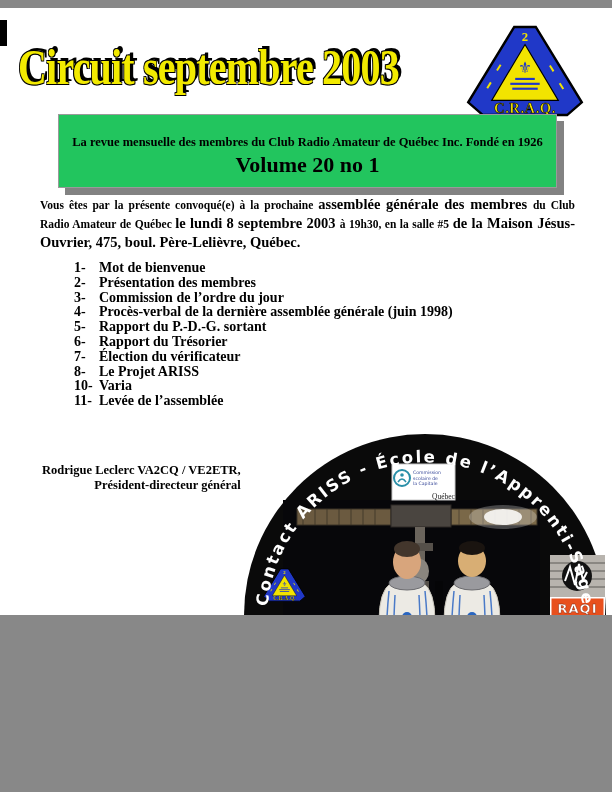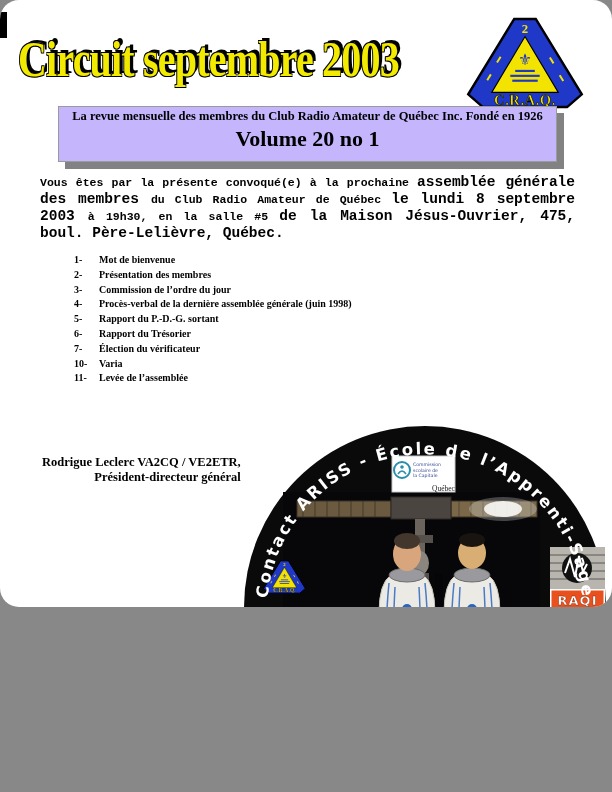--- a/index.html
+++ b/index.html
@@ -1,32 +1,32 @@
 <!DOCTYPE html>
 <html><head>
 <meta charset="utf-8">
 <style>
   html,body{margin:0;padding:0;background:#888;}
   .page{position:relative;width:612px;height:607px;background:#fff;overflow:hidden;
-        font-family:"Liberation Serif",serif;margin:0 auto;border-radius:19px;}
+        font-family:"Liberation Serif",serif;margin:8px auto;}
   .edge-artifact{position:absolute;left:0;top:12px;width:7px;height:26px;background:#000;}
   .title{position:absolute;left:18px;top:30px;margin:0;font-size:50px;font-weight:bold;
          color:#f2ea00;white-space:nowrap;letter-spacing:-1px;
          transform:scaleX(.8);transform-origin:left top;
          text-shadow:4px -3px 0 #000,1px 1px 0 #000,-1px -1px 0 #000,1px -1px 0 #000,-1px 1px 0 #000;}
   .craq-logo-main{position:absolute;left:466px;top:16px;}
-  .banner{position:absolute;left:58px;top:106px;width:481px;background:#c4b5fd;
-          border:1px solid #9a9a9a;box-shadow:7px 7px 0 #828282;padding:2px 8px 9px;text-align:center;}
+  .banner{position:absolute;left:58px;top:106px;width:481px;background:#22c55e;
+          border:1px solid #9a9a9a;box-shadow:7px 7px 0 #828282;padding:20px 8px 9px;text-align:center;}
   .banner-l1{font-size:12.5px;font-weight:bold;}
   .banner-l2{font-size:22px;font-weight:bold;margin-top:2px;}
-  .invitation{position:absolute;left:40px;top:174px;width:535px;margin:0;text-align:justify;
-              font-weight:bold;line-height:17px;font-family:Liberation Mono, monospace;}
+  .invitation{position:absolute;left:40px;top:187px;width:535px;margin:0;text-align:justify;
+              font-weight:bold;line-height:17px;}
   .sm{font-size:11.5px;}
   .lg{font-size:14.5px;}
-  .agenda{position:absolute;left:74px;top:253px;font-size:10px;font-weight:bold;line-height:14.8px;}
+  .agenda{position:absolute;left:74px;top:253px;font-size:14px;font-weight:bold;line-height:14.8px;}
   .agenda .num{display:inline-block;width:25px;}
   .signature{position:absolute;left:42px;top:455px;font-size:12.5px;font-weight:bold;line-height:15px;text-align:right;}
   .signature .l2{padding-left:4px;}
   .badge{position:absolute;left:239px;top:423px;}
   .cake-photo{position:absolute;left:3px;top:672px;}
   .defs-svg{position:absolute;width:0;height:0;}
   .arc-text{font-family:"DejaVu Sans",sans-serif;font-weight:bold;fill:#fff;}
   .tiny-blue{font-family:"DejaVu Sans",sans-serif;fill:#3a4a9a;}
 </style>
 </head>
@@ -67,20 +67,21 @@
   <p class="invitation"><span class="sm">Vous êtes par la présente convoqué(e) à la prochaine </span><span class="lg">assemblée générale des membres </span><span class="sm">du Club Radio Amateur de Québec </span><span class="lg">le lundi 8 septembre 2003 </span><span class="sm">à 19h30, en la salle #5 </span><span class="lg">de la Maison Jésus-Ouvrier, 475, boul. Père-Lelièvre, Québec.</span></p>
 
   <div class="agenda">
     <div><span class="num">1-</span><span>Mot de bienvenue</span></div>
     <div><span class="num">2-</span><span>Présentation des membres</span></div>
     <div><span class="num">3-</span><span>Commission de l’ordre du jour</span></div>
     <div><span class="num">4-</span><span>Procès-verbal de la dernière assemblée générale (juin 1998)</span></div>
     <div><span class="num">5-</span><span>Rapport du P.-D.-G. sortant</span></div>
     <div><span class="num">6-</span><span>Rapport du Trésorier</span></div>
     <div><span class="num">7-</span><span>Élection du vérificateur</span></div>
+    <div><span class="num">8-</span><span>Le Projet ARISS</span></div>
     <div><span class="num">10-</span><span>Varia</span></div>
     <div><span class="num">11-</span><span>Levée de l’assemblée</span></div>
   </div>
 
   <div class="signature">
     <div>Rodrigue Leclerc VA2CQ / VE2ETR,</div>
     <div class="l2">Président-directeur général</div>
   </div>
 
   <svg class="badge" width="372" height="368" viewBox="0 0 372 368">

